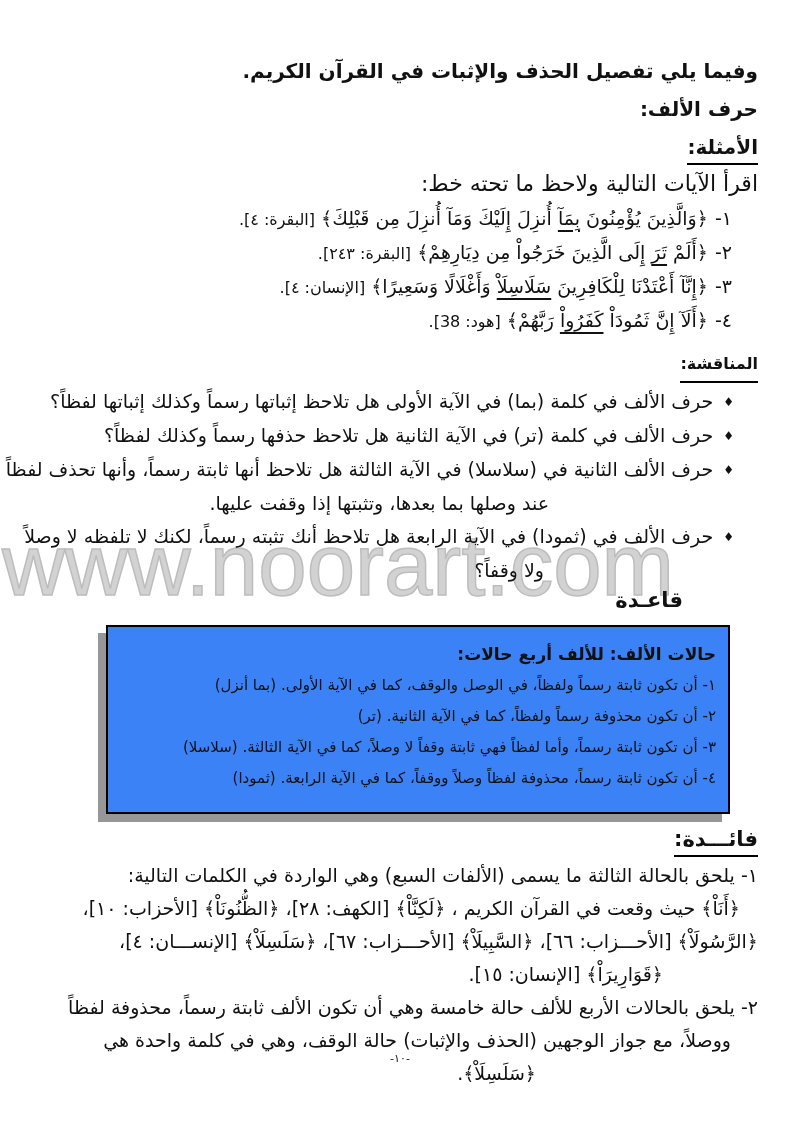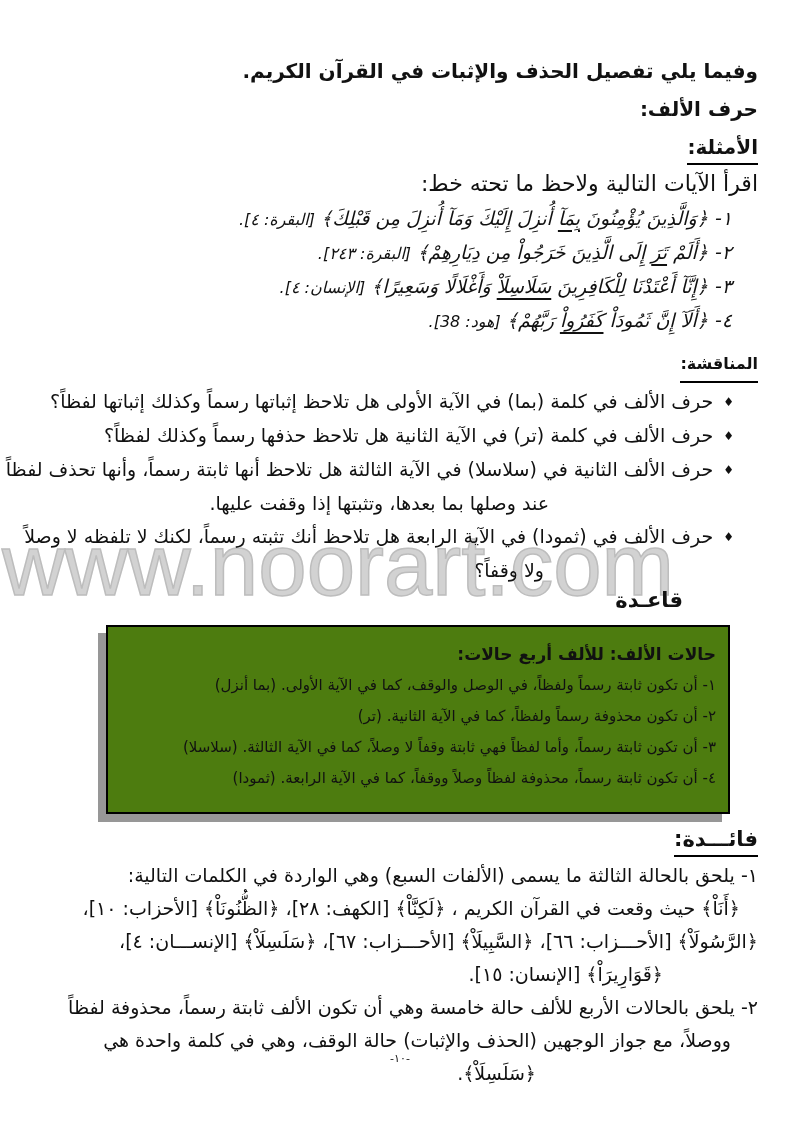--- a/index.html
+++ b/index.html
@@ -5,33 +5,33 @@
   html,body{margin:0;padding:0;background:#ffffff;}
   body{width:800px;height:1132px;overflow:hidden;position:relative;
        font-family:"DejaVu Sans",sans-serif;color:#111;}
   .page{position:relative;width:800px;height:1132px;direction:rtl;text-align:right;}
   .content{padding:56px 42px 0 50px;margin-left:42px;}
   .line{font-size:19px;line-height:33px;white-space:nowrap;}
   .intro{font-size:20px;line-height:30px;font-weight:bold;}
   .h20{font-size:20px;line-height:30px;font-weight:bold;margin-top:8px;}
   .uhead{display:inline-block;border-bottom:2px solid #000;padding-bottom:1px;}
   .instr{font-size:22px;line-height:30px;margin-top:4px;}
-  .verses{margin-top:3px;padding-right:26px;font-style:italic;}
+  .verses{margin-top:3px;padding-right:26px;}
   .verse{font-size:19px;line-height:33px;white-space:nowrap;}
   .vnum{margin-left:7px;}
   u{text-underline-offset:5px;text-decoration-thickness:1.5px;}
   .cite{font-size:16px;}
   .disc-head{margin-top:10px;font-size:16px;line-height:32px;font-weight:bold;}
   .bullets{margin-top:2px;padding-right:24px;}
   .bullet-glyph{font-size:12px;margin-left:10px;vertical-align:2px;}
   .cont1{padding-right:185px;}
   .cont2{padding-right:190px;}
   .rule-label{margin-top:0;margin-right:75px;font-size:21px;line-height:26px;font-weight:bold;position:relative;z-index:2;}
   .rule-box{margin-top:12px;margin-right:28px;width:624px;box-sizing:border-box;
-            border:2px solid #000;background:#4d7c0f;box-shadow:-8px 8px 0 #979797;
+            border:2px solid #000;background:#3b82f6;box-shadow:-8px 8px 0 #979797;
             padding:12px 12px 18px 8px;position:relative;z-index:2;}
   .rule-title{font-size:17px;line-height:31px;font-weight:bold;white-space:nowrap;}
   .rule-item{font-size:15px;line-height:31px;font-weight:normal;white-space:nowrap;}
   .benefit-head{margin-top:10px;font-size:21px;line-height:30px;font-weight:bold;}
   .notes{margin-top:2px;}
   .n1l2{padding-right:18px;}
   .n1l4{padding-right:95px;}
   .n2l2{padding-right:27px;}
   .n2l3{padding-right:222px;}
   .page-number{position:absolute;top:1052px;left:0;width:100%;text-align:center;

